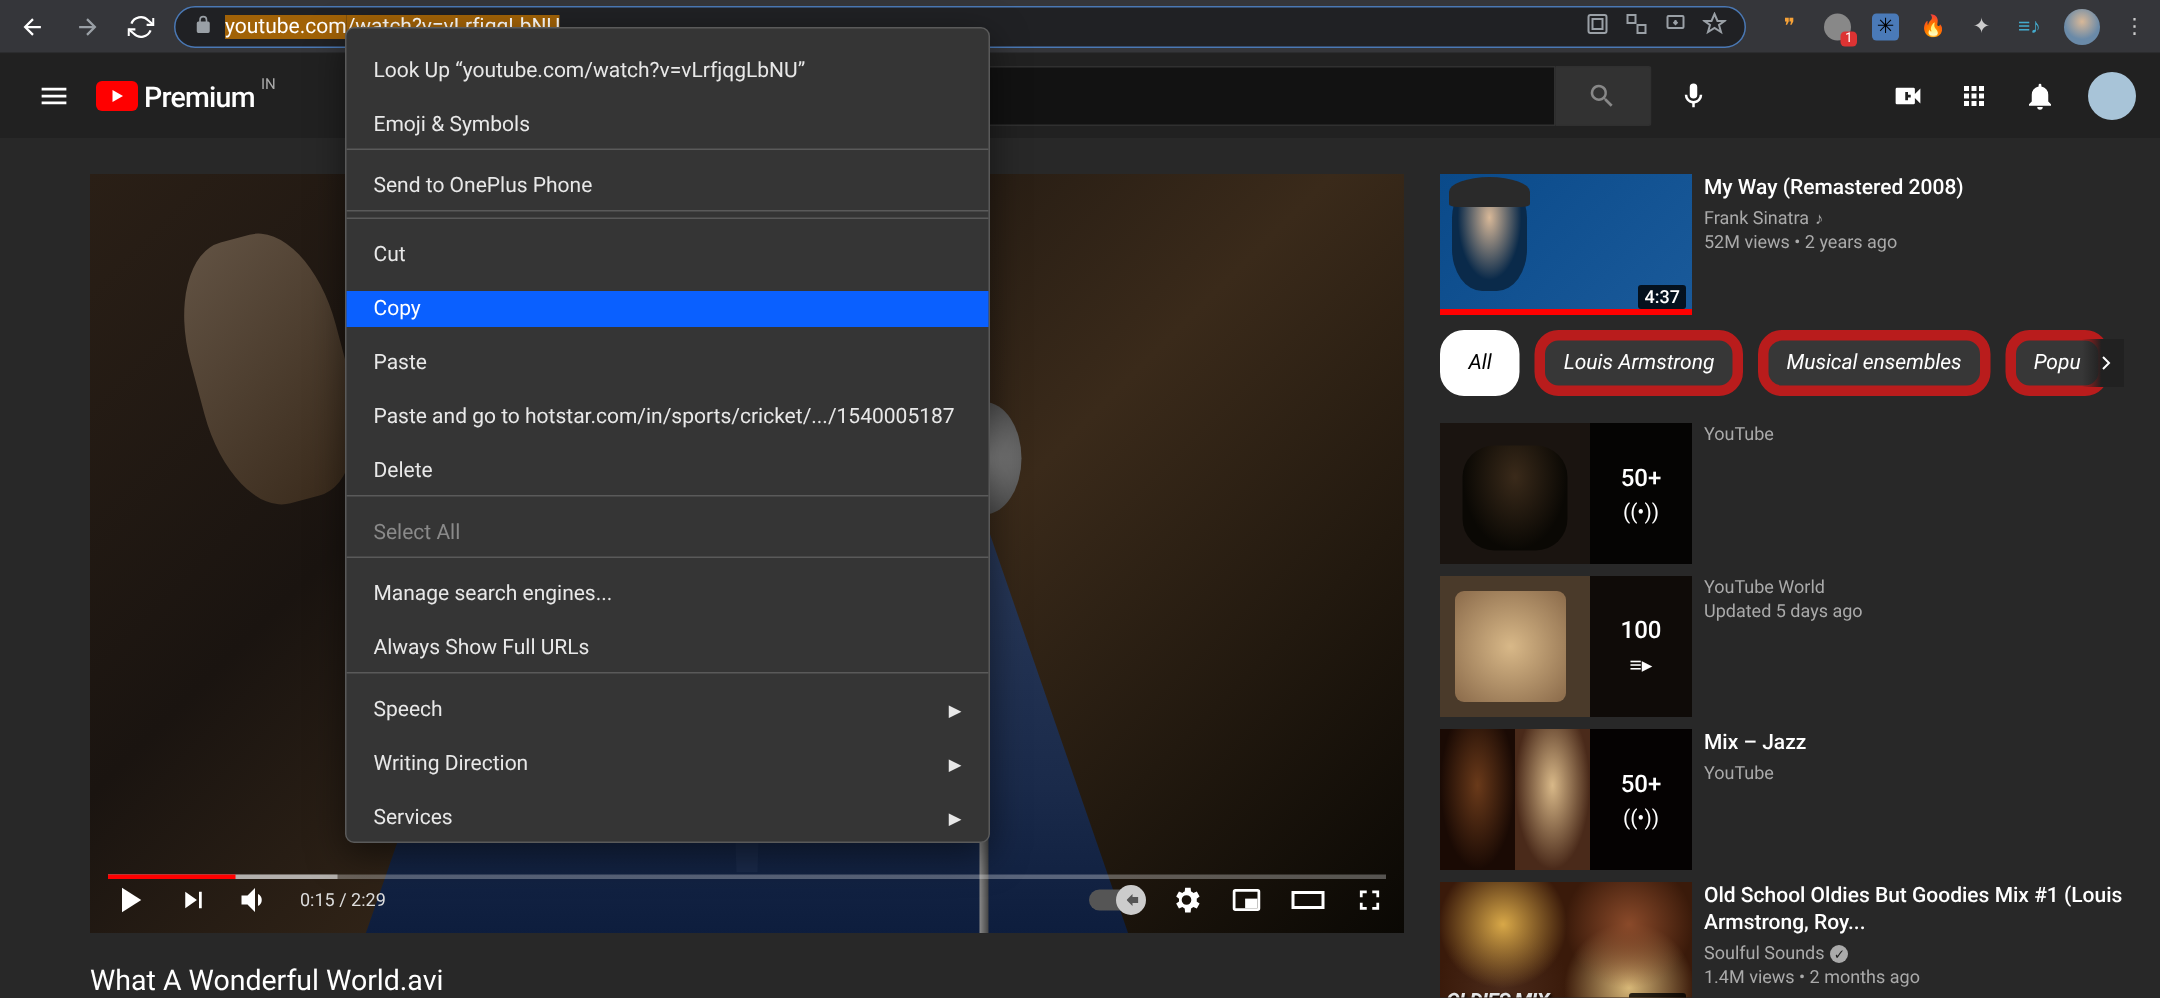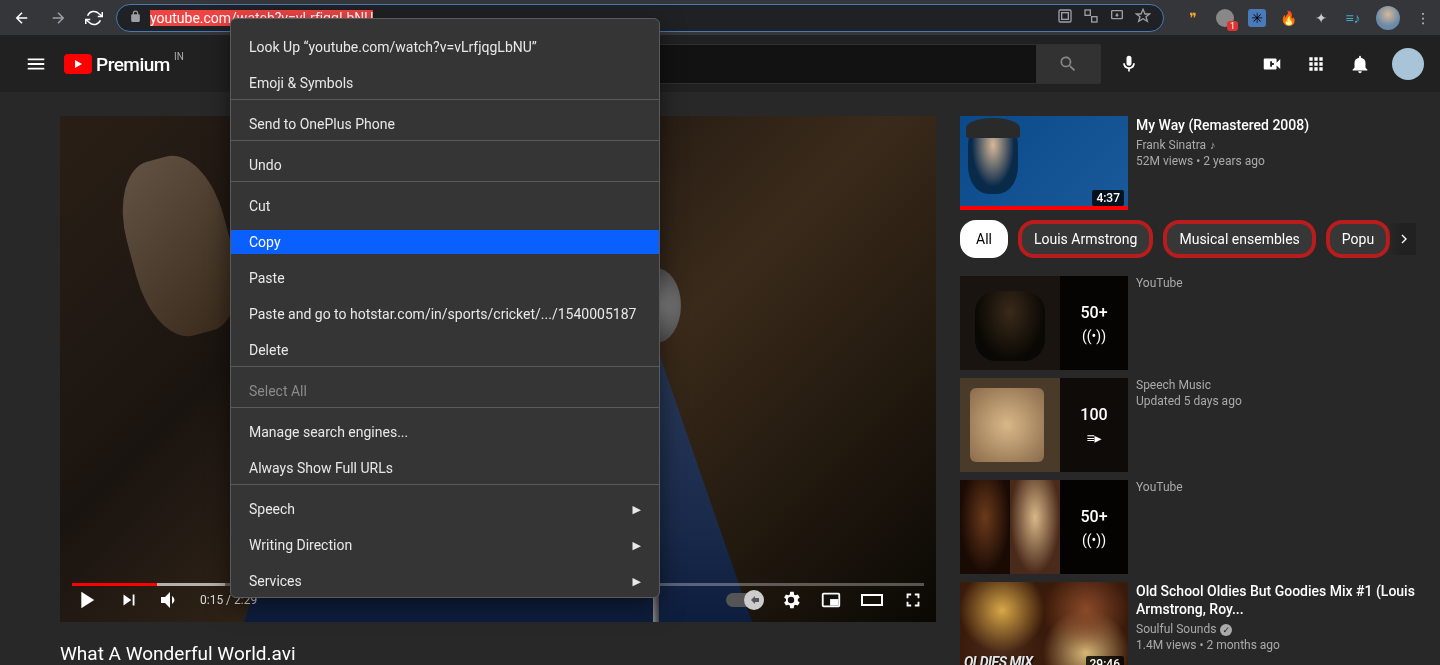--- a/index.html
+++ b/index.html
@@ -4,21 +4,21 @@
 <style>
 * { margin: 0; padding: 0; box-sizing: border-box; font-family: Roboto, Arial, sans-serif; }
 body { width: 1440px; height: 665px; background: #282828; overflow: hidden; position: relative; }
 
 .browser-bar { height: 36px; background: #35363a; display: flex; align-items: center; padding: 0 8px; gap: 8px; border-bottom: 1px solid #222; }
 .nav-btn { width: 28px; height: 28px; display: flex; align-items: center; justify-content: center; color: #9aa0a6; cursor: pointer; border-radius: 50%; }
 .nav-btn.active { color: #fff; }
 .url-bar { flex: 0 0 1048px; height: 28px; background: #202124; border-radius: 14px; display: flex; align-items: center; padding: 0 12px; gap: 8px; border: 1px solid #4a78b4; }
 .lock-icon { color: #9aa0a6; }
 .url-text { flex: 1; color: #fff; font-size: 14px; }
-.url-text .selected { background: #ef4444; color: #fff; }
+.url-text .selected { background: #a16207; color: #fff; }
 .url-actions { display: flex; gap: 10px; color: #9aa0a6; }
 .ext-icons { display: flex; gap: 14px; align-items: center; margin-left: auto; }
 .ext-icon { width: 18px; height: 18px; border-radius: 3px; display: flex; align-items: center; justify-content: center; font-size: 14px; }
 
 
 .ctx-menu { position: absolute; left: 230px; top: 18px; width: 430px; background: #353535; border: 1px solid #5a5a5a; border-radius: 6px; z-index: 100; box-shadow: 0 8px 24px rgba(0,0,0,0.5); padding: 4px 0; }
 .ctx-item { padding: 4px 18px; color: #e8e8e8; font-size: 14px; display: flex; justify-content: space-between; align-items: center; cursor: default; margin-top: 12px; }
 .ctx-item.highlighted { background: #0a60ff; color: #fff; }
 .ctx-item.disabled { color: #8a8a8a; }
 .ctx-sep { height: 1px; background: #5a5a5a; margin: 4px 0; }
@@ -79,21 +79,21 @@
 .thumb-mix-icon { font-size: 14px; }
 .thumb-overlay-text { position: absolute; bottom: 6px; left: 4px; color: #e5e5e5; font-size: 14px; font-weight: 700; font-style: italic; text-shadow: 1px 1px 2px #000; letter-spacing: -0.5px; }
 .rel-info { flex: 1; }
 .rel-title { color: #fff; font-size: 14px; font-weight: 500; line-height: 1.3; margin-bottom: 4px; display: -webkit-box; -webkit-line-clamp: 2; -webkit-box-orient: vertical; overflow: hidden; }
 .rel-channel { color: #aaa; font-size: 12px; margin-bottom: 2px; }
 .rel-meta { color: #aaa; font-size: 12px; }
 .music-icon { font-size: 11px; margin-left: 4px; }
 .verified-icon { display: inline-flex; width: 12px; height: 12px; background: #aaa; border-radius: 50%; font-size: 9px; align-items: center; justify-content: center; color: #212121; margin-left: 4px; vertical-align: middle; }
 
 .chips { display: flex; gap: 10px; margin: 10px 0 18px 0; align-items: center; overflow: hidden; position: relative; }
-.chip { padding: 7px 12px; border-radius: 16px; background: #373737; color: #fff; font-size: 14px; white-space: nowrap; cursor: pointer; border: 4px solid #b91c1c; }
+.chip { padding: 7px 12px; border-radius: 16px; background: #373737; color: #fff; font-size: 14px; white-space: nowrap; cursor: pointer; border: 7px solid #b91c1c; font-style: italic; }
 .chip.active { background: #fff; color: #000; border-color: #fff; }
 .chip-arrow { position: absolute; right: -4px; top: 50%; transform: translateY(-50%); width: 32px; height: 32px; background: linear-gradient(90deg, transparent, #212121 40%); display: flex; align-items: center; justify-content: center; color: #fff; }
 
 
 .th-sinatra { background: linear-gradient(135deg, #0a4a8a 0%, #1a5a9a 100%); }
 .th-sinatra::before { content:''; position:absolute; left:8px; top:8px; width:50px; height:70px; background: radial-gradient(ellipse at 50% 30%, #d8b898 0%, #0a2a4a 60%); border-radius: 30% 30% 40% 40%; }
 .th-sinatra::after { content:''; position:absolute; left:6px; top:2px; width:54px; height:20px; background:#2a2a2a; border-radius: 50% 50% 10% 10%; }
 .th-mymix { background: #1a1410; }
 .th-mymix::before { content:''; position:absolute; left:15px; top:15px; width:70px; height:70px; background: radial-gradient(ellipse at 50% 30%, #3a2a1a 0%, #0a0804 70%); border-radius: 30%; }
 .th-takeit { background: #4a3a2a; }
@@ -310,33 +310,34 @@
     </div>
 
     <div class="rel-video">
       <div class="thumb th-takeit">
         <div class="thumb-overlay">
           <span class="thumb-count">100</span>
           <span class="thumb-mix-icon">≡▸</span>
         </div>
       </div>
       <div class="rel-info">
-        <div class="rel-channel">Speech Music</div>
+        <div class="rel-channel">YouTube World</div>
         <div class="rel-meta">Updated 5 days ago</div>
       </div>
     </div>
 
     <div class="rel-video">
       <div class="thumb th-jazz">
         <div class="thumb-overlay">
           <span class="thumb-count">50+</span>
           <span class="thumb-mix-icon">((•))</span>
         </div>
       </div>
       <div class="rel-info">
+        <div class="rel-title">Mix – Jazz</div>
         <div class="rel-channel">YouTube</div>
       </div>
     </div>
 
     <div class="rel-video">
       <div class="thumb th-oldies">
         <div class="thumb-overlay-text">OLDIES MIX</div>
         <div class="thumb-duration">29:46</div>
       </div>
       <div class="rel-info">
@@ -347,21 +348,20 @@
     </div>
   </div>
 </div>
 
 <div class="ctx-menu">
   <div class="ctx-item">Look Up “youtube.com/watch?v=vLrfjqgLbNU”</div>
   <div class="ctx-item">Emoji &amp; Symbols</div>
   <div class="ctx-sep"></div>
   <div class="ctx-item">Send to OnePlus Phone</div>
   <div class="ctx-sep"></div>
-  <div class="ctx-item">Undo</div>
   <div class="ctx-sep"></div>
   <div class="ctx-item">Cut</div>
   <div class="ctx-item highlighted">Copy</div>
   <div class="ctx-item">Paste</div>
   <div class="ctx-item">Paste and go to hotstar.com/in/sports/cricket/.../1540005187</div>
   <div class="ctx-item">Delete</div>
   <div class="ctx-sep"></div>
   <div class="ctx-item disabled">Select All</div>
   <div class="ctx-sep"></div>
   <div class="ctx-item">Manage search engines...</div>

